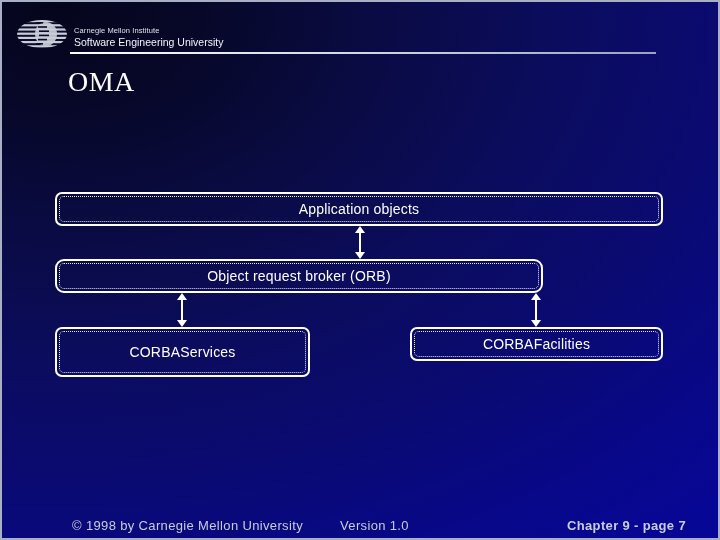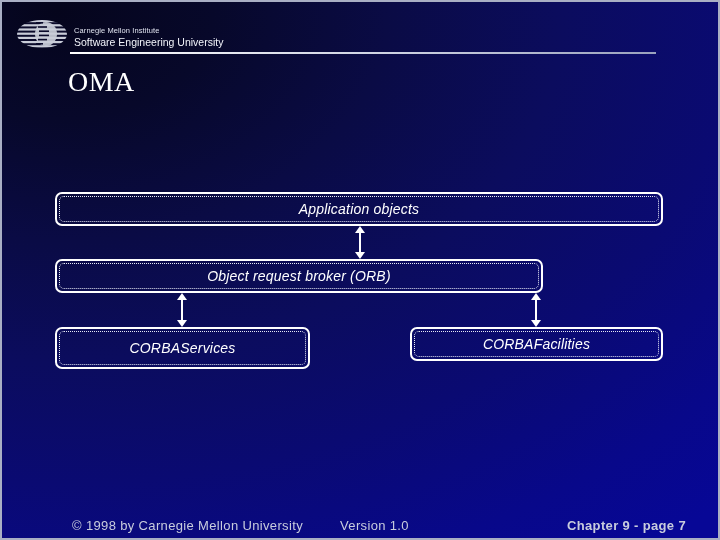--- a/index.html
+++ b/index.html
@@ -97,21 +97,20 @@
     height: 540px;
     pointer-events: none;
   }
   .oma-box {
     position: absolute;
     box-sizing: border-box;
     border: 2px solid #ffffff;
     border-radius: 7px;
     background: transparent;
     pointer-events: auto;
-    font-style: italic;
   }
   
   .oma-box::before {
     content: "";
     position: absolute;
     left: 2px; top: 2px; right: 2px; bottom: 2px;
     border: 1px dotted #e7eaf5;
     border-radius: 5px;
     pointer-events: none;
   }
@@ -120,22 +119,22 @@
     left: 0; right: 0;
     top: 50%;
     transform: translateY(-50%);
     text-align: center;
     color: #ffffff;
     font-size: 14px;
     letter-spacing: 0.2px;
   }
 
   #box-app        { left: 55px;  top: 192px; width: 608px; height: 34px; }
-  #box-orb        { left: 55px;  top: 259px; width: 488px; height: 34px; }
-  #box-services   { left: 55px;  top: 327px; width: 255px; height: 42px; }
+  #box-orb        { left: 55px;  top: 259px; width: 488px; height: 34px; border-radius: 9px; }
+  #box-services   { left: 55px;  top: 327px; width: 255px; height: 50px; }
   #box-facilities { left: 410px; top: 327px; width: 253px; height: 34px; }
 
   
   .arrow {
     position: absolute;
     width: 16px;
     pointer-events: auto;
   }
   .arrow .shaft {
     position: absolute;

